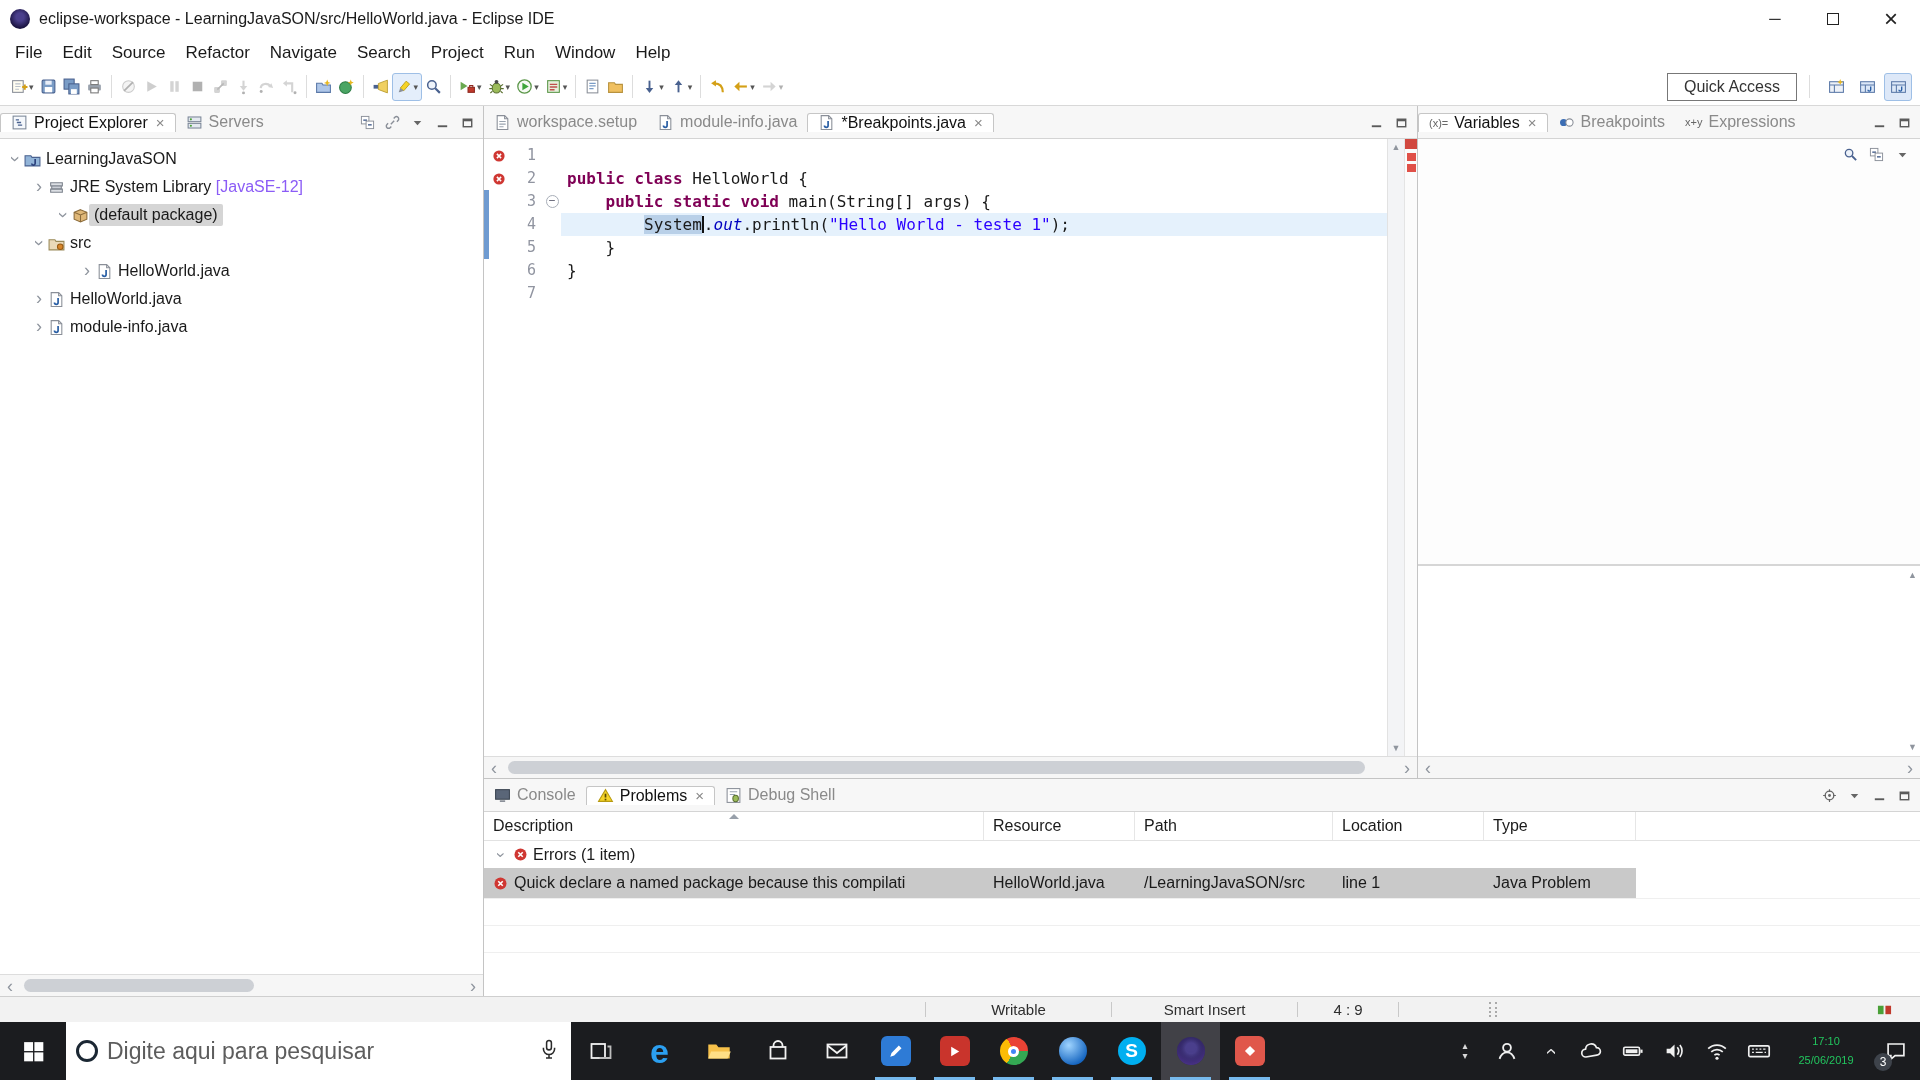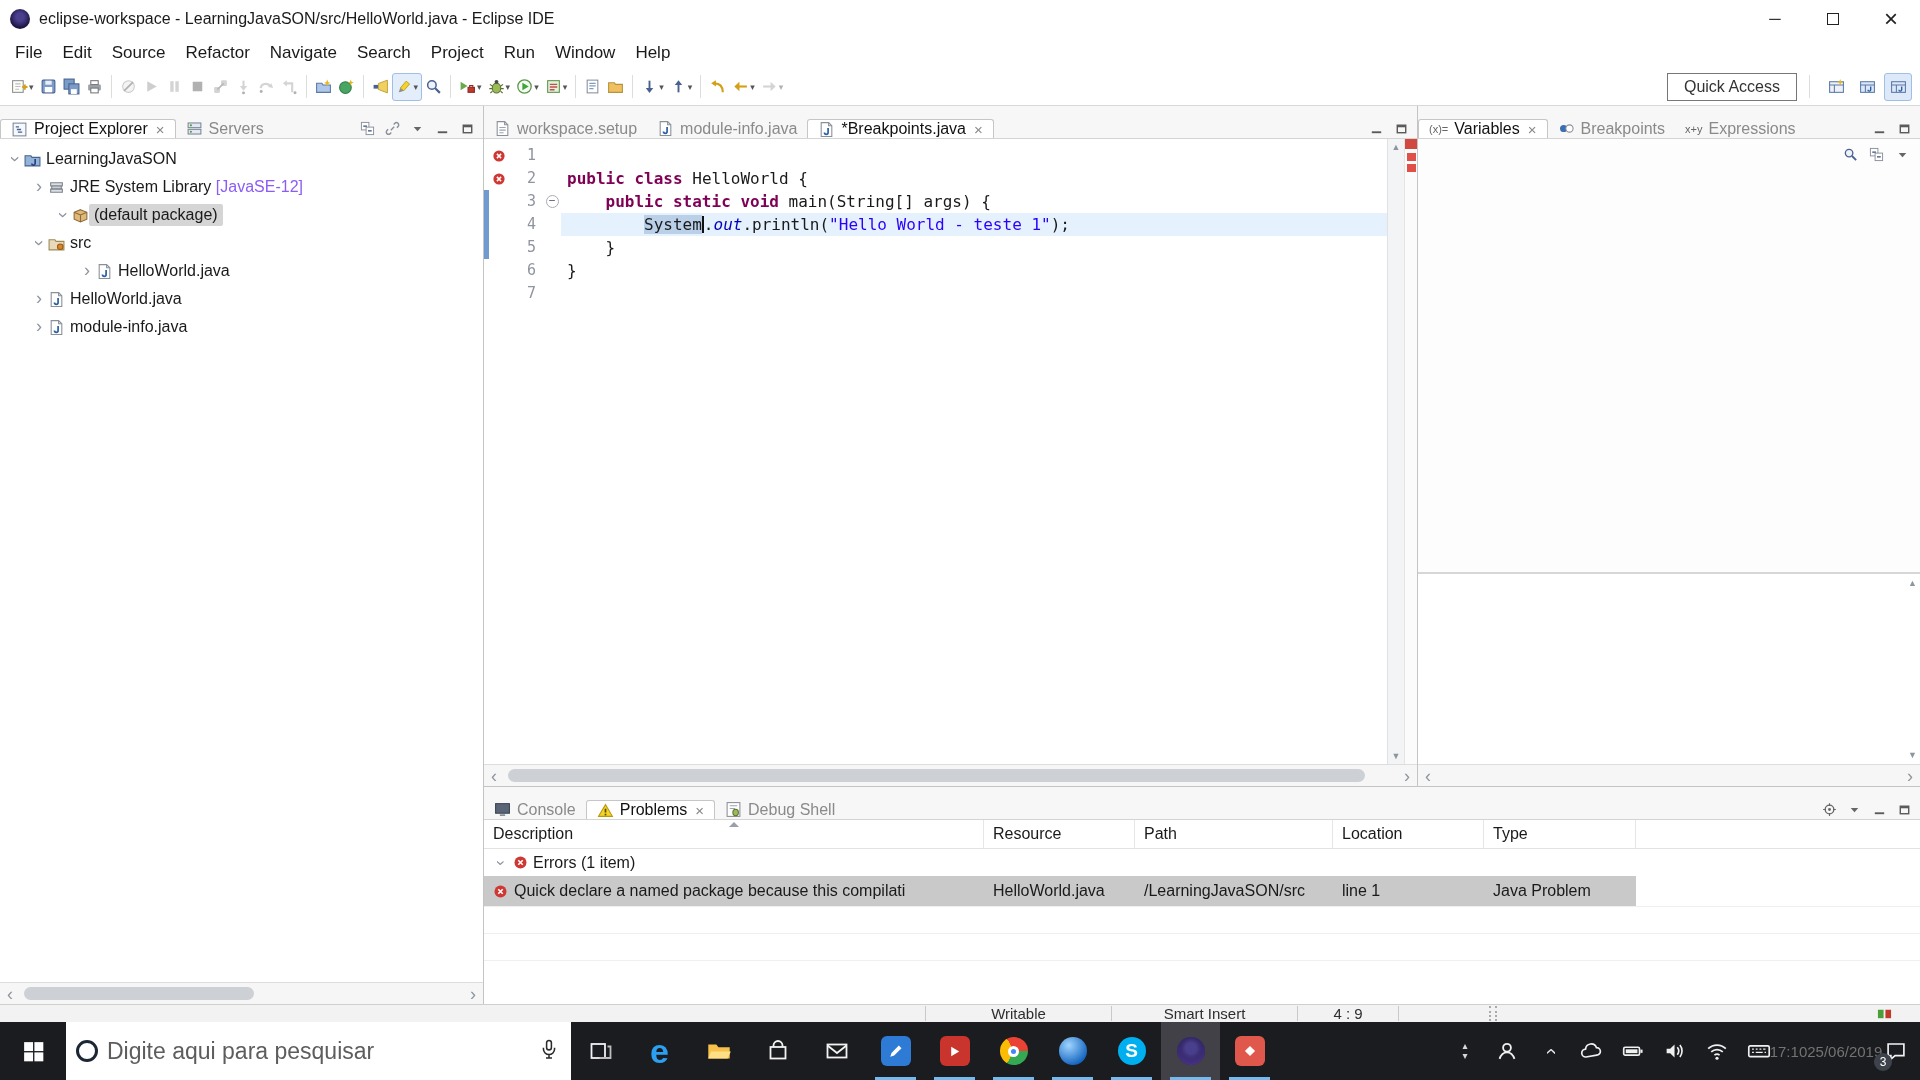--- a/index.html
+++ b/index.html
@@ -27,21 +27,21 @@
 .tb-dd{font-size:9px;color:#555;margin-left:1px}
 .tb-sep{width:1px;height:23px;background:#ddd;margin:0 5px}
 .tb-right{margin-left:auto;display:flex;align-items:center;gap:7px}
 .quick-access{border:1px solid #777;padding:4px 16px;font-size:16px;color:#333;white-space:nowrap}
 .persp-icons{display:flex;align-items:center;gap:3px}
 .persp{width:28px;height:28px;display:flex;align-items:center;justify-content:center;border-radius:3px}
 .persp.active{background:#dde8f8;border:1px solid #9ebfe6}
 
 .main{flex:1;display:flex;min-height:0}
 .left-panel{width:484px;display:flex;flex-direction:column;border-right:1px solid #c4c4c4;background:#fff}
-.vtab-strip{height:33px;display:flex;align-items:flex-end;background:#f7f7f7;border-bottom:1px solid #d4d4d4;flex:none}
+.vtab-strip{height:33px;display:flex;align-items:center;background:#f7f7f7;border-bottom:1px solid #d4d4d4;flex:none}
 .tabs-row{display:flex;align-items:stretch;overflow:hidden}
 .vtab{display:flex;align-items:center;gap:6px;padding:0 10px;color:#8a8a8a;font-size:16px;white-space:nowrap}
 .vtab.active{background:#fff;border:1px solid #c6c6c6;border-bottom:1px solid #fff;margin-bottom:-1px;border-top-left-radius:3px;border-top-right-radius:3px;color:#111}
 .vtab-close{font-size:15px;color:#888;margin-left:2px}
 .txt-icon{font-size:11px;color:#666;white-space:nowrap}
 .strip-icons{margin-left:auto;display:flex;align-items:center;gap:5px;padding-right:6px}
 .mini-ic{width:20px;height:20px;display:flex;align-items:center;justify-content:center}
 .mini-ic svg{width:15px;height:15px}
 
 .tree{flex:1;padding-top:6px;background:#fff;overflow:hidden}
@@ -101,21 +101,21 @@
 .pgroup .icon svg{width:15px;height:15px}
 .pgroup .twistie{width:16px;font-size:16px}
 .prow{height:31px;border-bottom:1px solid #efefef}
 .prow .pr-cell{display:flex;align-items:center;padding:0 9px;overflow:hidden;white-space:nowrap;height:100%}
 .prow.selected .pr-cell{background:#c9c9c9}
 .prow.selected .pr-cell.filler{background:#fff}
 .pr-desc{padding-left:42px;gap:6px}
 .pr-desc svg{width:15px;height:15px;flex:none}
 .prow-empty{height:27px;border-bottom:1px solid #efefef}
 
-.statusbar{height:18px;background:#f2f2f2;border-top:1px solid #cfcfcf;display:flex;align-items:center;font-size:15px;color:#2e2e2e;flex:none}
+.statusbar{height:26px;background:#f2f2f2;border-top:1px solid #cfcfcf;display:flex;align-items:center;font-size:15px;color:#2e2e2e;flex:none}
 .sb-spacer{flex:1}
 .sb-items{display:flex;align-items:center}
 .sb-item{text-align:center}
 .sb-item.w1{width:185px}
 .sb-item.w2{width:100px}
 .sb-sep{width:1px;height:15px;background:#c9c9c9}
 .sb-grip{width:8px;height:15px;border-left:2px dotted #aaa;border-right:2px dotted #aaa;margin-left:90px}
 .sb-icon{margin-left:380px;margin-right:28px;display:flex}
 .sb-icon svg{width:15px;height:15px}
 
@@ -134,21 +134,21 @@
 .chrome-ic{width:28px;height:28px;border-radius:50%;background:conic-gradient(from -30deg,#ea4335 0 33.3%,#34a853 0 66.6%,#fbbc05 0 100%);display:flex;align-items:center;justify-content:center}
 .chrome-hub{width:11px;height:11px;border-radius:50%;background:#4285f4;border:3px solid #fff}
 .sphere-ic{width:28px;height:28px;border-radius:50%;background:radial-gradient(circle at 35% 30%,#9fd4ff,#1565c0 75%)}
 .skype-ic{width:28px;height:28px;border-radius:50%;background:#00aff0;color:#fff;font-weight:bold;font-size:19px;display:flex;align-items:center;justify-content:center}
 .eclipse-ic{width:28px;height:28px;border-radius:50%;background:radial-gradient(circle at 50% 40%,#4a3f8c 25%,#16103a 70%);box-shadow:inset 0 -4px 7px rgba(130,90,220,.55)}
 .tray{margin-left:auto;display:flex;align-items:center}
 .tray-icons{display:flex;align-items:center}
 .tray-item{width:42px;height:58px;display:flex;align-items:center;justify-content:center;position:relative}
 .mini-chevs{display:flex;flex-direction:column;line-height:10px;font-size:10px;color:#d8d8d8;align-items:center}
 .rot-up{display:inline-block;transform:rotate(-90deg);font-size:20px;color:#e8e8e8}
-.tray-clock{width:92px;display:flex;justify-content:center;text-align:center;color:#737373;font-size:15px;line-height:19px}
+.tray-clock{width:92px;display:flex;flex-direction:column;justify-content:center;text-align:center;color:#22c55e;font-size:11px;line-height:19px}
 .tray-item.action{width:48px}
 .badge{position:absolute;left:2px;bottom:9px;min-width:18px;height:18px;border-radius:9px;background:#3e434b;color:#fff;font-size:12px;display:flex;align-items:center;justify-content:center;padding:0 3px}
 </style>
 </head>
 <body>
 
 <div class="app">
 
   <div class="titlebar">
     <span class="title-icon"></span>

